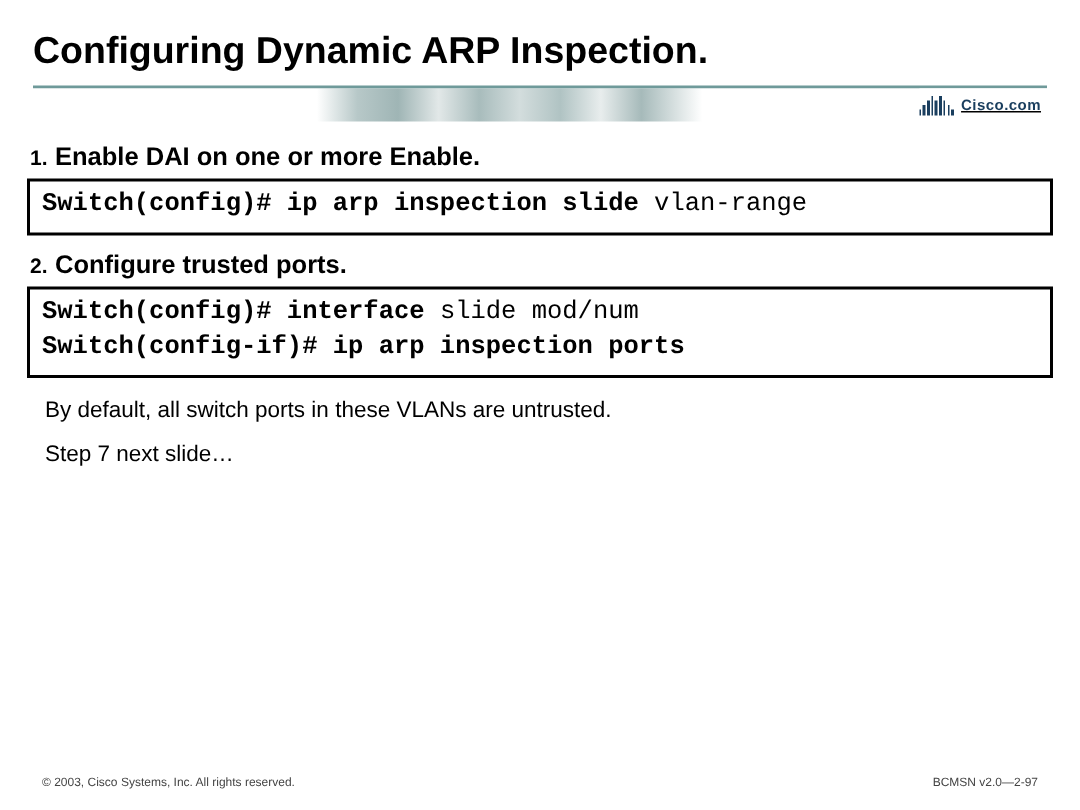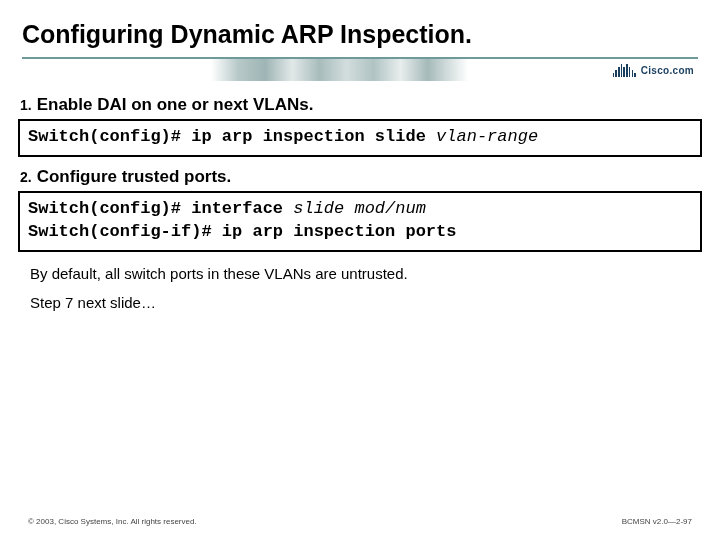--- a/index.html
+++ b/index.html
@@ -35,20 +35,21 @@
     display: flex;
     align-items: center;
     justify-content: flex-end;
     background: linear-gradient(to right,
       #ffffff 0%, #ffffff 28%,
       #b7c8c8 32%, #9fb5b5 36%,
       #e2e8e8 40%, #a8bcbc 44%,
       #d3dddd 48%, #b0c3c3 52%,
       #e8eded 56%, #a6baba 60%,
       #ffffff 66%, #ffffff 100%);
+    text-decoration: underline;
   }
   .brandpattern {
     flex: 1;
     height: 100%;
   }
   .cisco-logo {
     display: flex;
     align-items: center;
     gap: 5px;
     padding-right: 4px;
@@ -91,21 +92,20 @@
     border: 2px solid #000;
     padding: 5px 8px 6px 8px;
     margin: 2px 0 10px 0;
     font-family: "Courier New", Courier, monospace;
     font-size: 17px;
     font-weight: bold;
     line-height: 1.35;
     white-space: nowrap;
   }
   .codebox .arg {
-    font-style: italic;
     font-weight: normal;
   }
   .codebox .line {
     display: block;
   }
   .bodytext {
     font-size: 15px;
     color: #000;
     margin: 6px 0 0 12px;
     line-height: 1.55;
@@ -145,21 +145,21 @@
           <span style="height:4px"></span>
       </div>
       <div class="cisco-text">Cisco.com</div>
     </div>
   </div>
 
   <div class="content">
 
     <div class="step">
       <span class="num">1.</span>
-      <span>Enable DAI on one or next VLANs.</span>
+      <span>Enable DAI on one or more Enable.</span>
     </div>
 
     <div class="codebox">
       <span class="line">
         <span>Switch(config)# ip arp inspection slide </span><span class="arg">vlan-range</span>
       </span>
     </div>
 
     <div class="step">
       <span class="num">2.</span>

